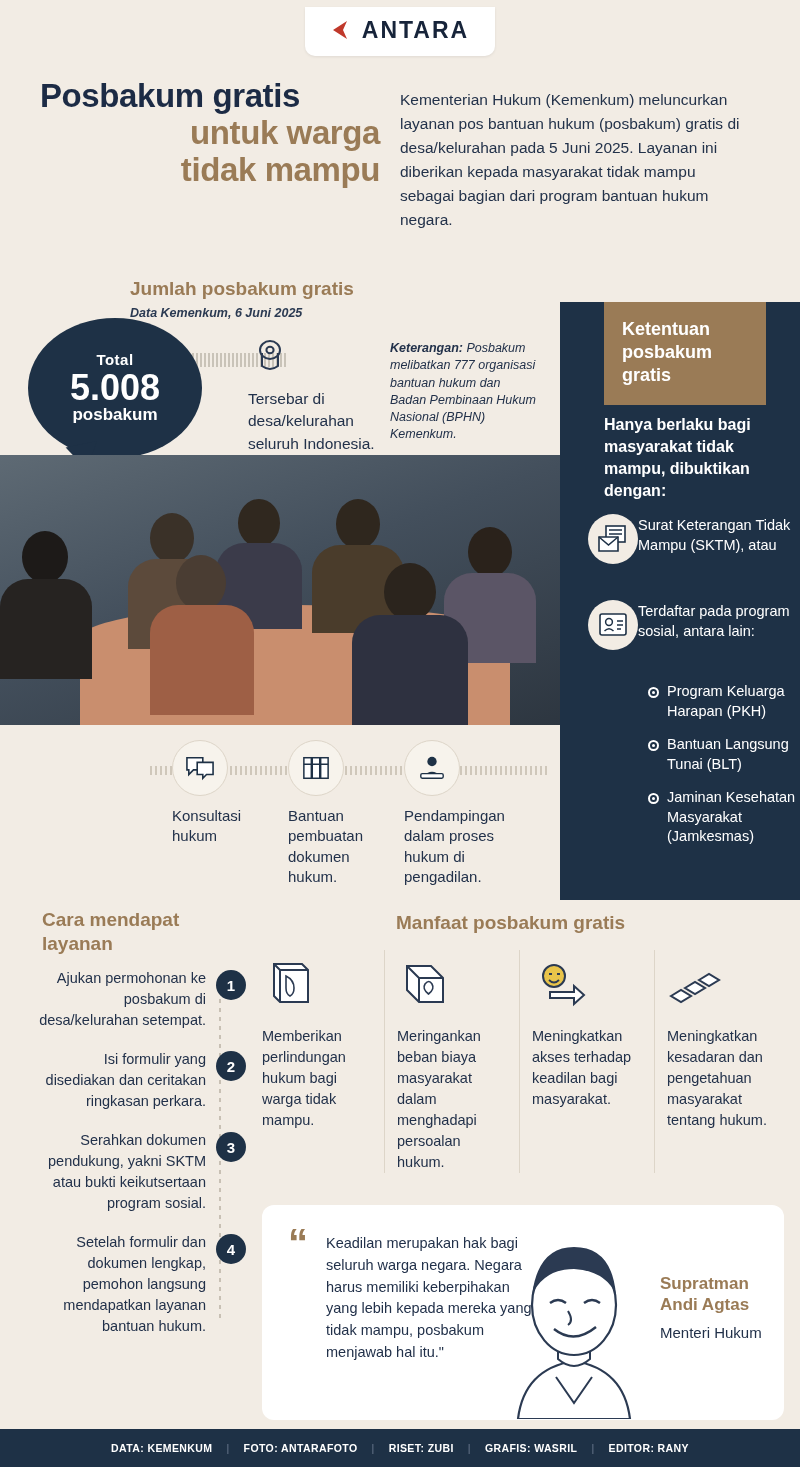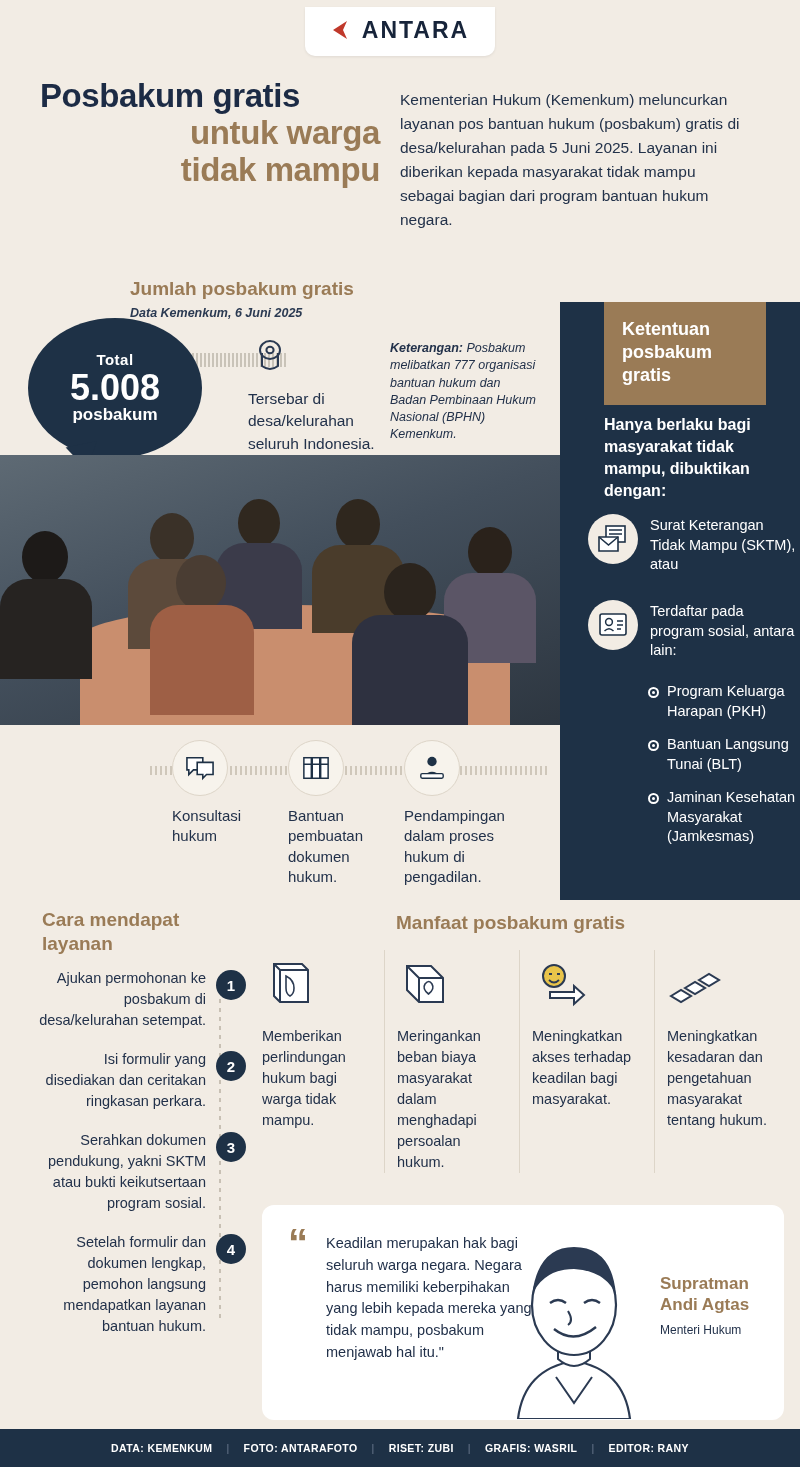--- a/index.html
+++ b/index.html
@@ -217,21 +217,20 @@
     color: #fff;
     font-size: 16px;
     font-weight: bold;
     line-height: 1.38;
   }
   .ket-item {
     position: absolute;
     left: 28px;
     width: 212px;
     display: flex;
-    gap: 12px;
     align-items: flex-start;
   }
   .ket-item .ic {
     width: 50px; height: 50px;
     border-radius: 50%;
     background: #f2ece4;
     flex: 0 0 50px;
     display: flex;
     align-items: center;
     justify-content: center;
@@ -443,21 +442,21 @@
     width: 120px;
     font-size: 17px;
     font-weight: bold;
     color: #9a7b56;
     line-height: 1.25;
   }
   .quote-role {
     position: absolute;
     top: 118px; left: 398px;
     width: 120px;
-    font-size: 12px;
+    font-size: 15px;
     color: #22314a;
     line-height: 1.3;
   }
   
   .footer {
     position: absolute;
     bottom: 0; left: 0;
     width: 800px;
     height: 38px;
     background: #1e3146;

